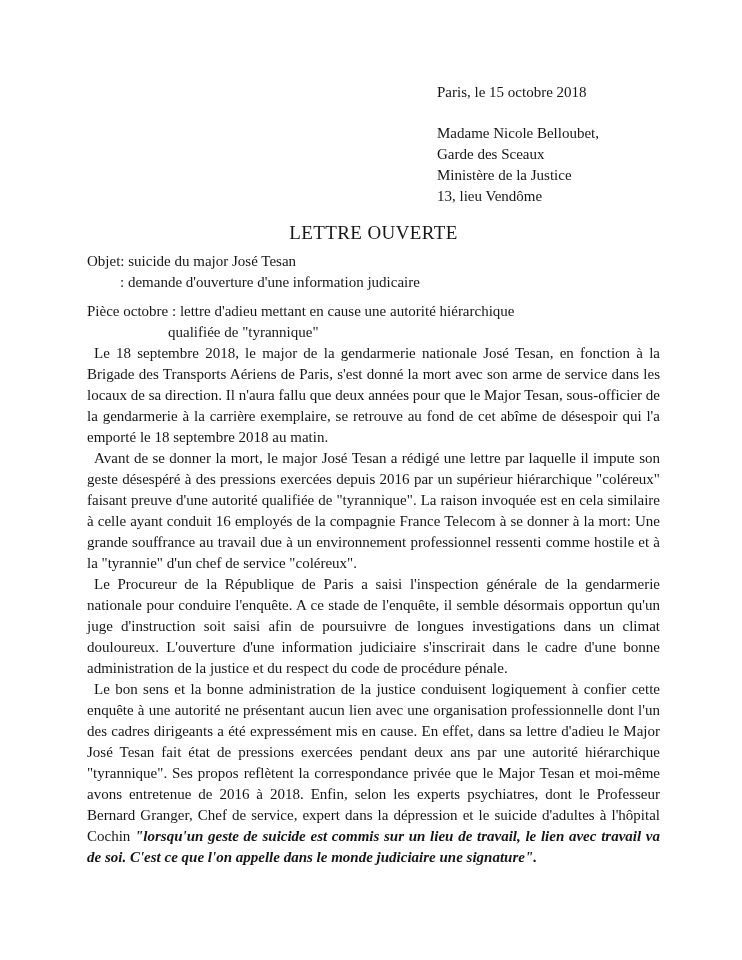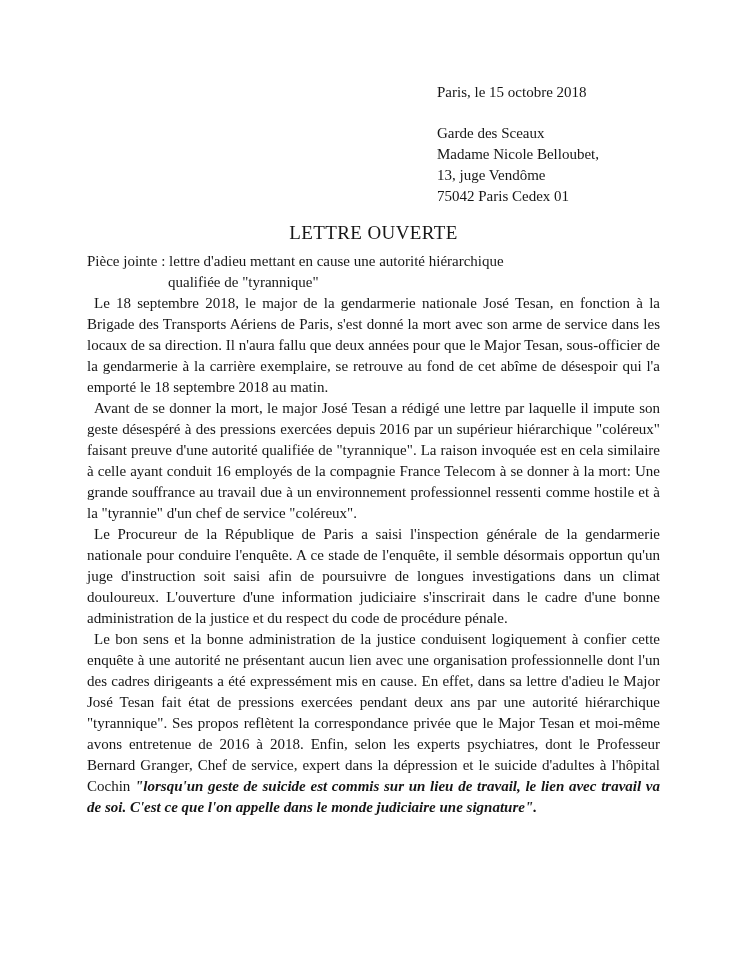--- a/index.html
+++ b/index.html
@@ -43,32 +43,36 @@
 </style>
 </head>
 <body>
 
 <div class="page">
   <div class="content">
 
     <div class="right-block">
       <p class="date">Paris, le 15 octobre 2018</p>
       <div class="recipient">
+        <p>Madame Nicole Belloubet,</p>
         <p>Garde des Sceaux</p>
-        <p>Madame Nicole Belloubet,</p>
-        <p>13, juge Vendôme</p>
-        <p>75042 Paris Cedex 01</p>
+        <p>Ministère de la Justice</p>
+        <p>13, lieu Vendôme</p>
       </div>
     </div>
 
     <h1 class="title">LETTRE OUVERTE</h1>
 
+    <div class="subject">
+      <p>Objet: suicide du major José Tesan</p>
+      <p class="sub-indent">: demande d'ouverture d'une information judicaire</p>
+    </div>
 
     <div class="attachment">
-      <p>Pièce jointe : lettre d'adieu mettant en cause une autorité hiérarchique</p>
+      <p>Pièce octobre : lettre d'adieu mettant en cause une autorité hiérarchique</p>
       <p class="att-indent">qualifiée de "tyrannique"</p>
     </div>
 
 
     <p class="para">Le 18 septembre 2018, le major de la gendarmerie nationale José Tesan, en fonction à la Brigade des Transports Aériens de Paris, s'est donné la mort avec son arme de service dans les locaux de sa direction. Il n'aura fallu que deux années pour que le Major Tesan, sous-officier de la gendarmerie à la carrière exemplaire, se retrouve au fond de cet abîme de désespoir qui l'a emporté le 18 septembre 2018 au matin.</p>
     <p class="para">Avant de se donner la mort, le major José Tesan a rédigé une lettre par laquelle il impute son geste désespéré à des pressions exercées depuis 2016 par un supérieur hiérarchique "coléreux" faisant preuve d'une autorité qualifiée de "tyrannique". La raison invoquée est en cela similaire à celle ayant conduit 16 employés de la compagnie France Telecom à se donner à la mort: Une grande souffrance au travail due à un environnement professionnel ressenti comme hostile et à la "tyrannie" d'un chef de service "coléreux".</p>
     <p class="para">Le Procureur de la République de Paris a saisi l'inspection générale de la gendarmerie nationale pour conduire l'enquête. A ce stade de l'enquête, il semble désormais opportun qu'un juge d'instruction soit saisi afin de poursuivre de longues investigations dans un climat douloureux. L'ouverture d'une information judiciaire s'inscrirait dans le cadre d'une bonne administration de la justice et du respect du code de procédure pénale.</p>
 
     <p class="para"><span>Le bon sens et la bonne administration de la justice conduisent logiquement à confier cette enquête à une autorité ne présentant aucun lien avec une organisation professionnelle dont l'un des cadres dirigeants a été expressément mis en cause. En effet, dans sa lettre d'adieu le Major José Tesan fait état de pressions exercées pendant deux ans par une autorité hiérarchique "tyrannique".  Ses propos reflètent la correspondance privée que le Major Tesan et moi-même avons entretenue de 2016 à 2018. Enfin, selon les experts psychiatres, dont le Professeur Bernard Granger, Chef de service, expert dans la dépression et le suicide d'adultes à l'hôpital Cochin </span><span class="expert-quote">"lorsqu'un geste de suicide est commis sur un lieu de travail, le lien avec travail va de soi. C'est ce que l'on appelle dans le monde judiciaire une signature".</span></p>
 

